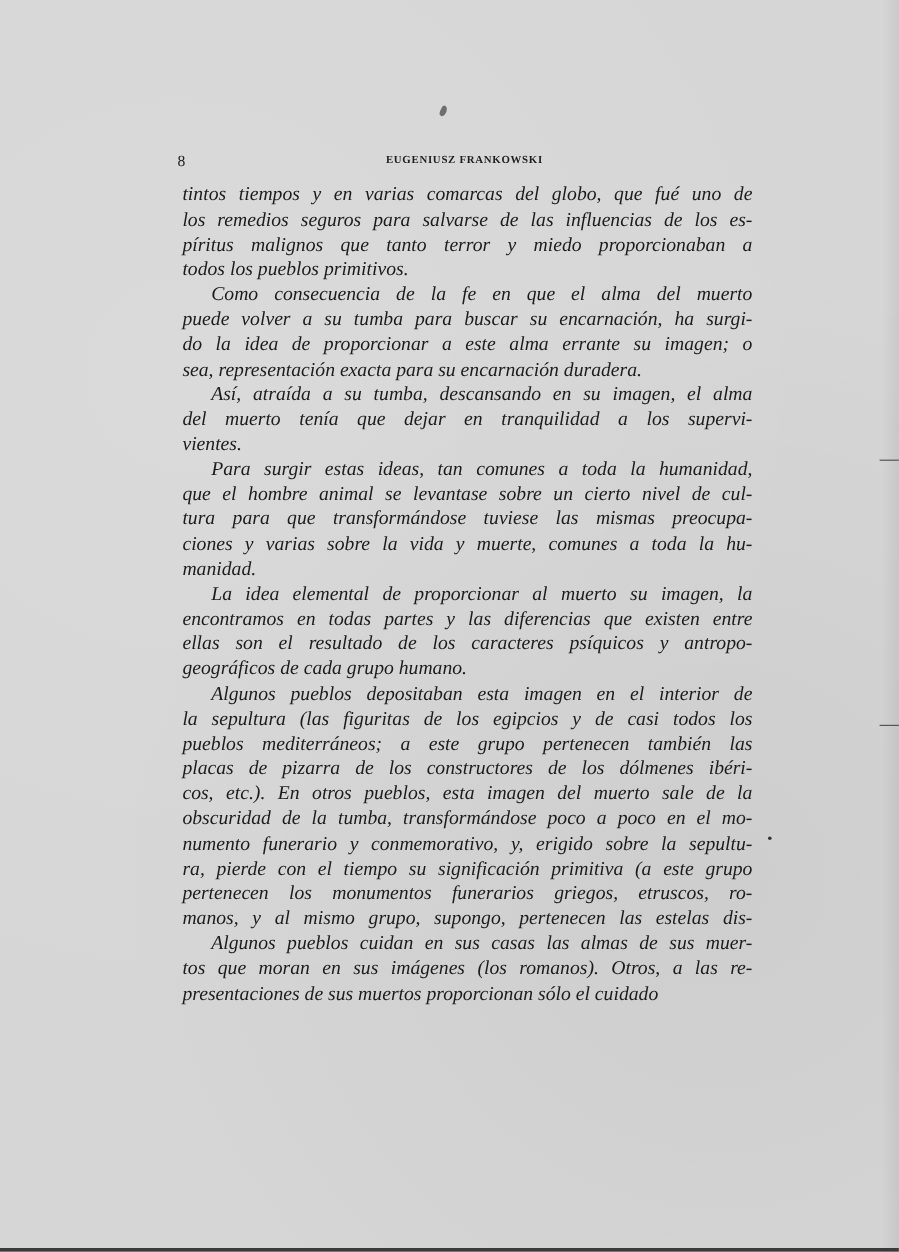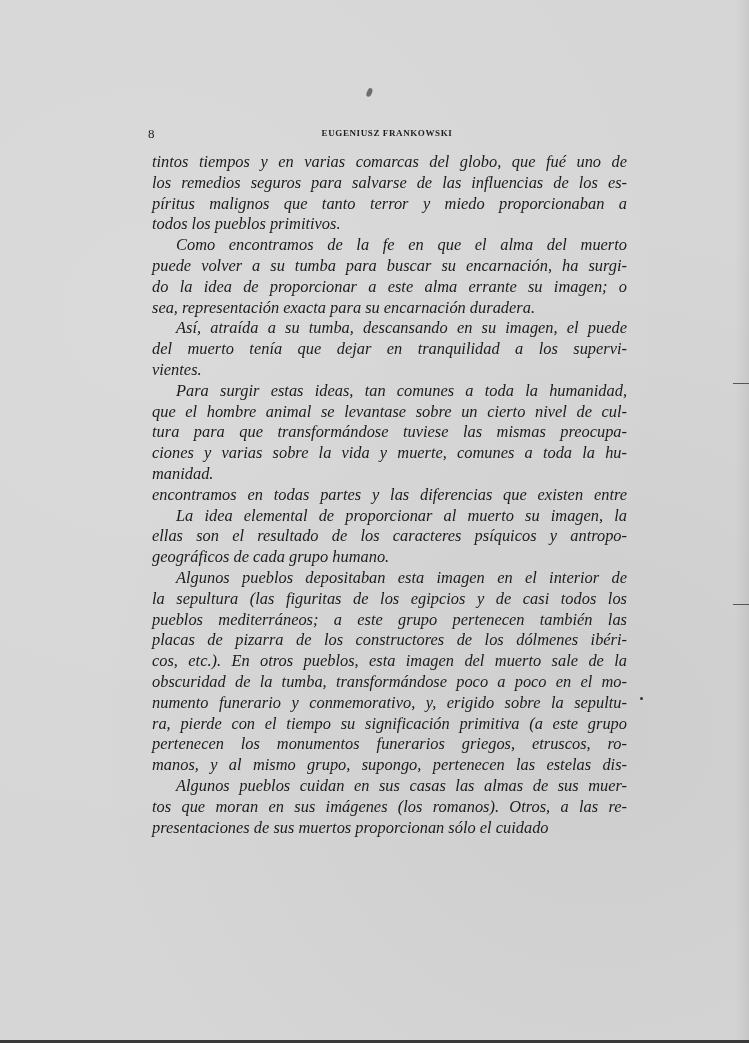--- a/index.html
+++ b/index.html
@@ -76,40 +76,40 @@
   </div>
 
   <div class="body-text" id="body-text">
       <div>
         <span class="line">tintos tiempos y en varias comarcas del globo, que fué uno de</span>
         <span class="line">los remedios seguros para salvarse de las influencias de los es-</span>
         <span class="line">píritus malignos que tanto terror y miedo proporcionaban a</span>
         <span class="line last">todos los pueblos primitivos.</span>
       </div>
       <div>
-        <span class="line indent">Como encontramos de la fe en que el alma del muerto</span>
+        <span class="line indent">Como consecuencia de la fe en que el alma del muerto</span>
         <span class="line">puede volver a su tumba para buscar su encarnación, ha surgi-</span>
         <span class="line">do la idea de proporcionar a este alma errante su imagen; o</span>
         <span class="line last">sea, representación exacta para su encarnación duradera.</span>
       </div>
       <div>
-        <span class="line indent">Así, atraída a su tumba, descansando en su imagen, el puede</span>
+        <span class="line indent">Así, atraída a su tumba, descansando en su imagen, el alma</span>
         <span class="line">del muerto tenía que dejar en tranquilidad a los supervi-</span>
         <span class="line last">vientes.</span>
       </div>
       <div>
         <span class="line indent">Para surgir estas ideas, tan comunes a toda la humanidad,</span>
         <span class="line">que el hombre animal se levantase sobre un cierto nivel de cul-</span>
         <span class="line">tura para que transformándose tuviese las mismas preocupa-</span>
         <span class="line">ciones y varias sobre la vida y muerte, comunes a toda la hu-</span>
         <span class="line last">manidad.</span>
       </div>
       <div>
+        <span class="line indent">La idea elemental de proporcionar al muerto su imagen, la</span>
         <span class="line">encontramos en todas partes y las diferencias que existen entre</span>
-        <span class="line indent">La idea elemental de proporcionar al muerto su imagen, la</span>
         <span class="line">ellas son el resultado de los caracteres psíquicos y antropo-</span>
         <span class="line last">geográficos de cada grupo humano.</span>
       </div>
       <div>
         <span class="line indent">Algunos pueblos depositaban esta imagen en el interior de</span>
         <span class="line">la sepultura (las figuritas de los egipcios y de casi todos los</span>
         <span class="line">pueblos mediterráneos; a este grupo pertenecen también las</span>
         <span class="line">placas de pizarra de los constructores de los dólmenes ibéri-</span>
         <span class="line">cos, etc.). En otros pueblos, esta imagen del muerto sale de la</span>
         <span class="line">obscuridad de la tumba, transformándose poco a poco en el mo-</span>

